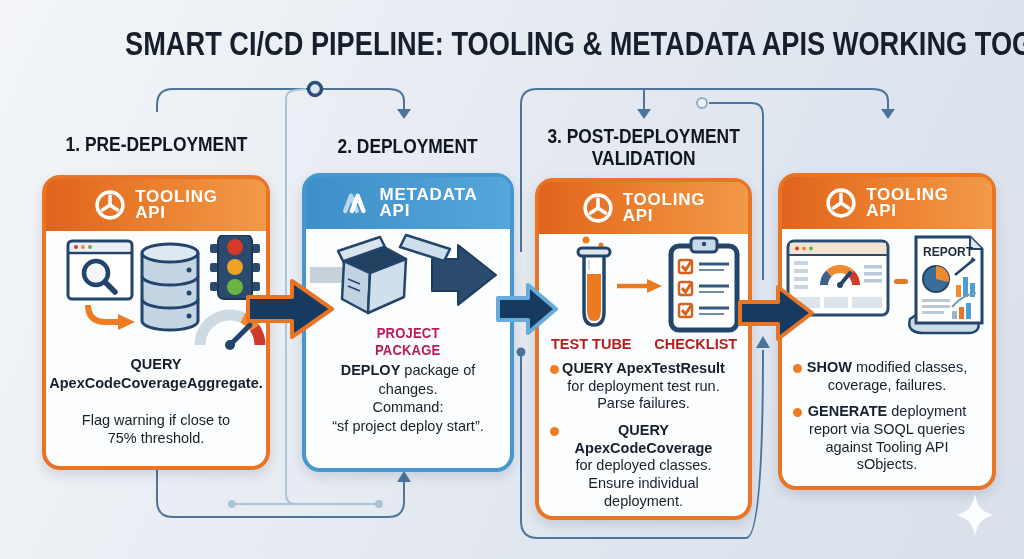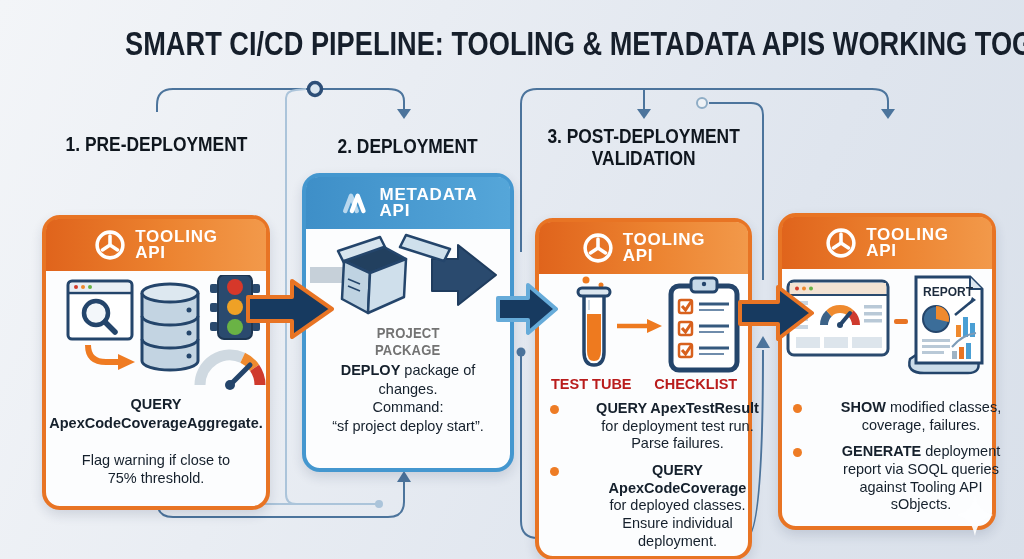--- a/index.html
+++ b/index.html
@@ -11,38 +11,38 @@
   .condensed{display:inline-block;transform:scaleX(0.8);transform-origin:center;white-space:nowrap;}
   .condensed2{display:inline-block;transform:scaleX(0.87);transform-origin:center;}
   .title{position:absolute;top:24px;left:0;width:1024px;text-align:center;
     font-size:34px;font-weight:bold;color:#161f2b;}
   .stage-heading{position:absolute;text-align:center;font-size:20px;font-weight:bold;
     color:#0f161e;line-height:1.08;}
   .overlay{position:absolute;left:0;top:0;z-index:1;}
   .arrows{position:absolute;left:0;top:0;z-index:3;}
   .card{position:absolute;background:#fcfdfe;border-radius:18px;z-index:2;
     box-shadow:0 5px 12px rgba(25,45,75,.14);}
-  .card-orange{border:4px solid #e87424;margin-top:40px;}
+  .card-orange{border:4px solid #e87424;}
   .card-blue{border:4px solid #4497cf;}
   .card-header{height:52px;border-radius:12px 12px 0 0;display:flex;align-items:center;
     justify-content:center;gap:9px;color:#fff;}
   .hdr-orange{background:linear-gradient(90deg,#e0641c 0%,#ec8330 55%,#f2994a 100%);}
   .hdr-blue{background:linear-gradient(90deg,#3e8fc8 0%,#55a6d9 100%);}
   .api-label{font-weight:bold;font-size:17px;line-height:.95;letter-spacing:.8px;}
   .icon-svg{position:absolute;}
   .desc{position:absolute;width:100%;text-align:center;font-size:14.5px;line-height:1.28;
     color:#15202c;}
   .desc b{font-weight:bold;}
   .pkg-label{position:absolute;width:100%;text-align:center;font-weight:bold;font-size:15px;
-    line-height:1.1;color:#737373;letter-spacing:.2px;}
+    line-height:1.1;color:#be185d;letter-spacing:.2px;}
   .icon-caption-row{position:absolute;width:100%;display:flex;font-weight:bold;
     font-size:14.5px;color:#b91c1c;}
   .icon-caption-row span{flex:1;text-align:center;}
   .bullet{position:relative;width:100%;text-align:center;font-size:14.5px;line-height:1.22;
-    color:#15202c;margin-bottom:9px;padding-left:34px;}
+    color:#15202c;margin-bottom:9px;}
   .bullet .dot{position:absolute;left:11px;top:5px;width:9px;height:9px;border-radius:50%;
     background:#ee7c25;}
 </style>
 </head>
 <body>
 
 <div class="canvas">
 
   <svg class="overlay" width="1024" height="559">
     <g fill="none" stroke="#4c749c" stroke-width="2">

